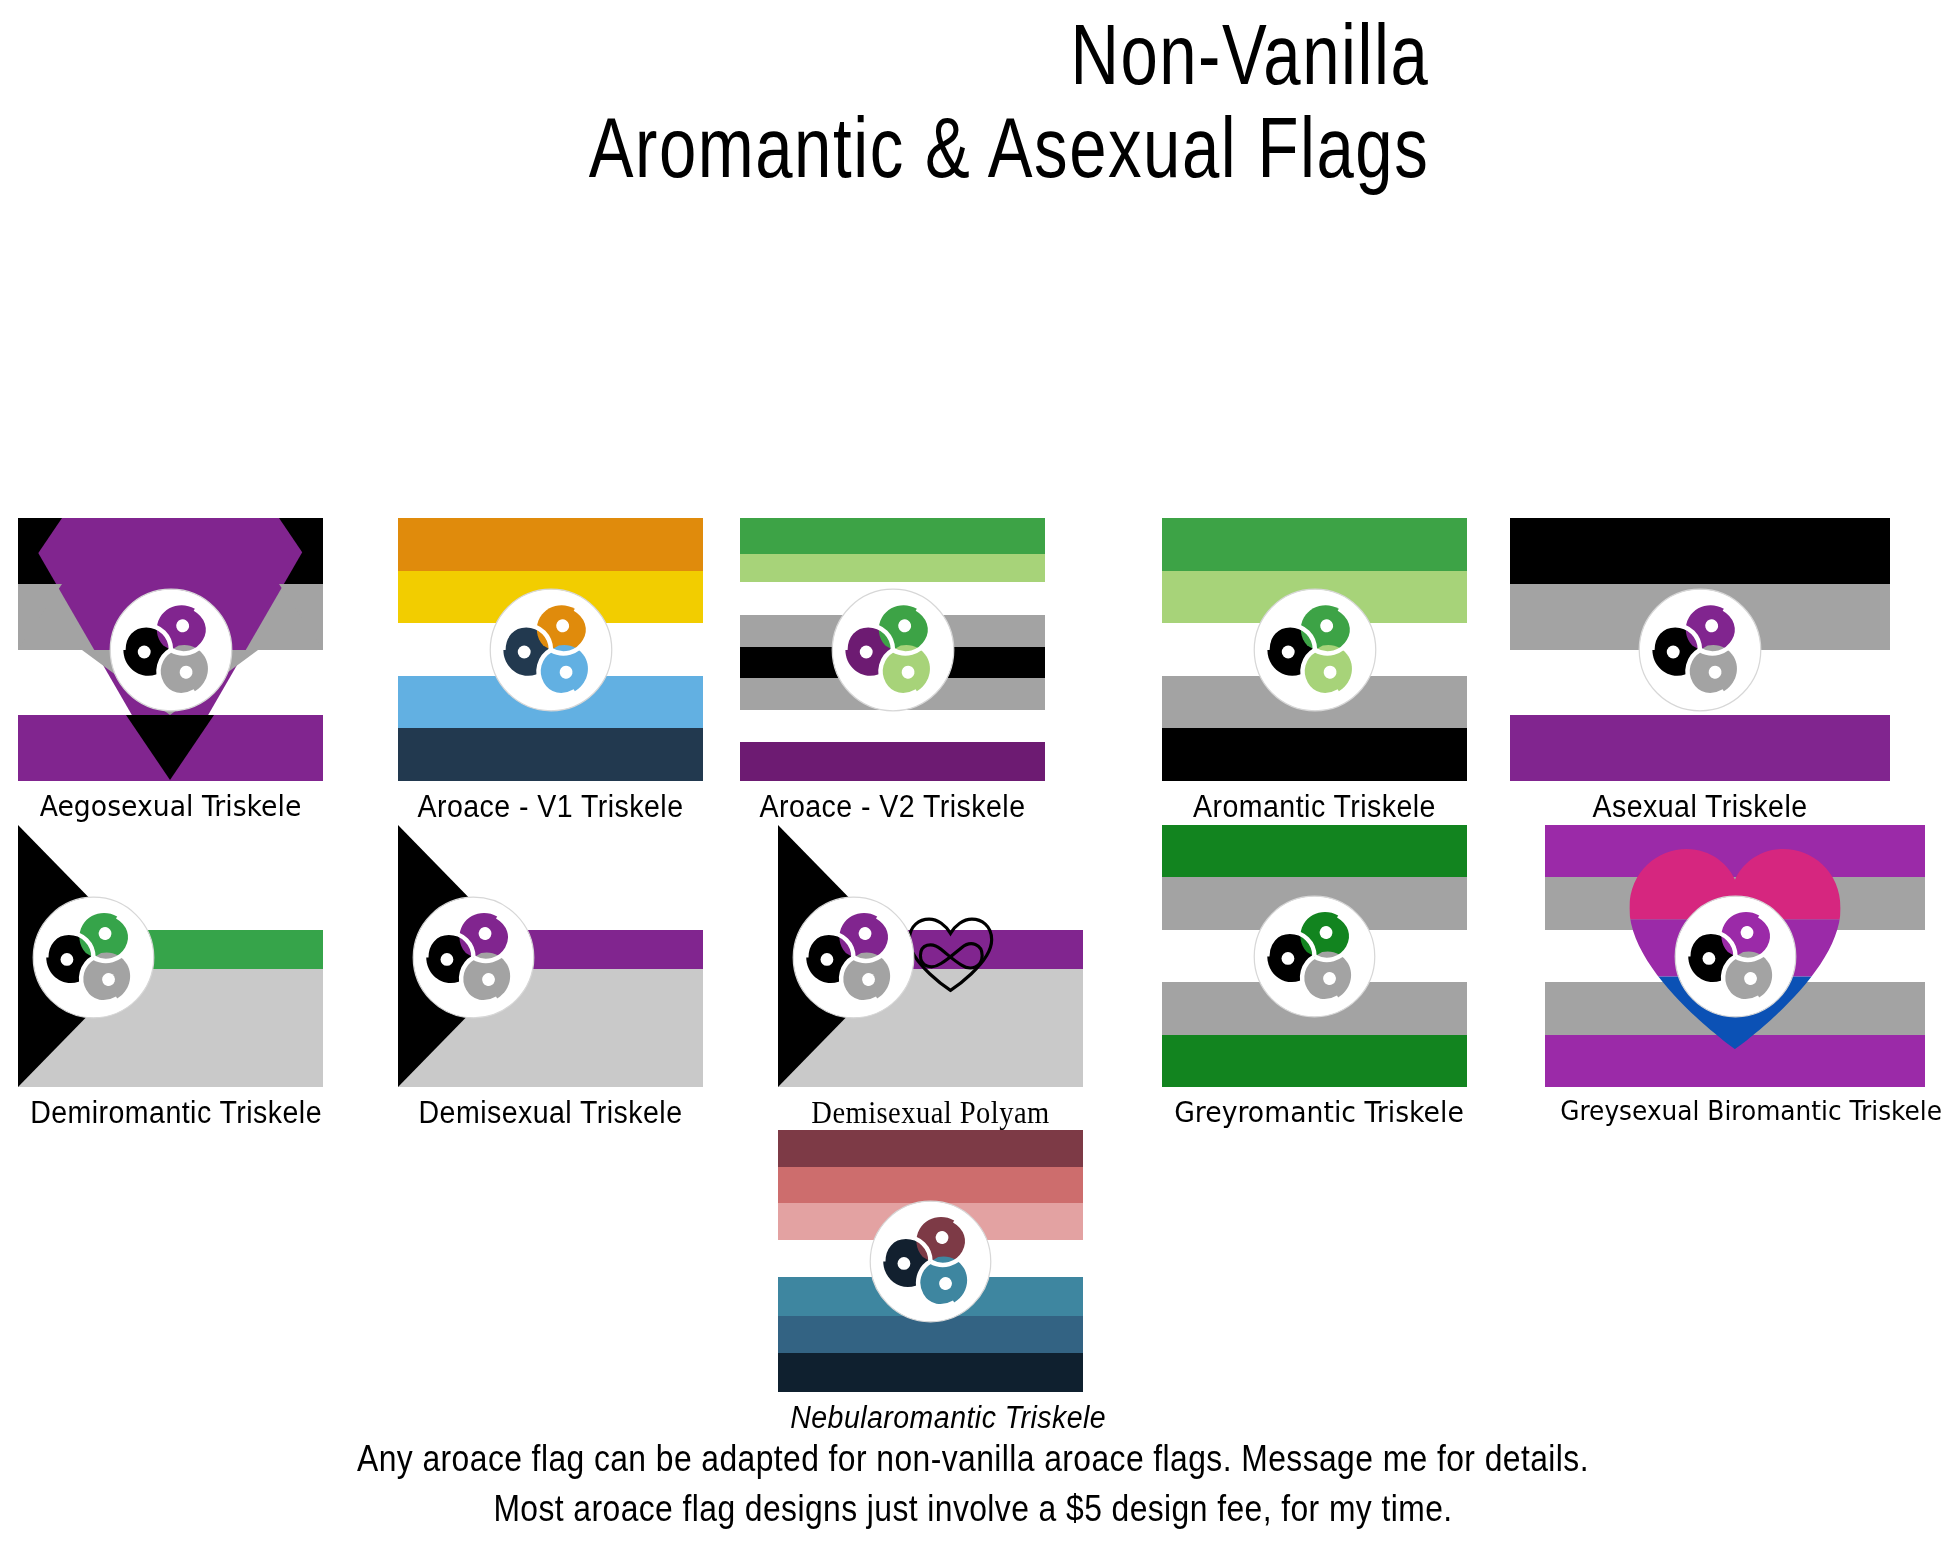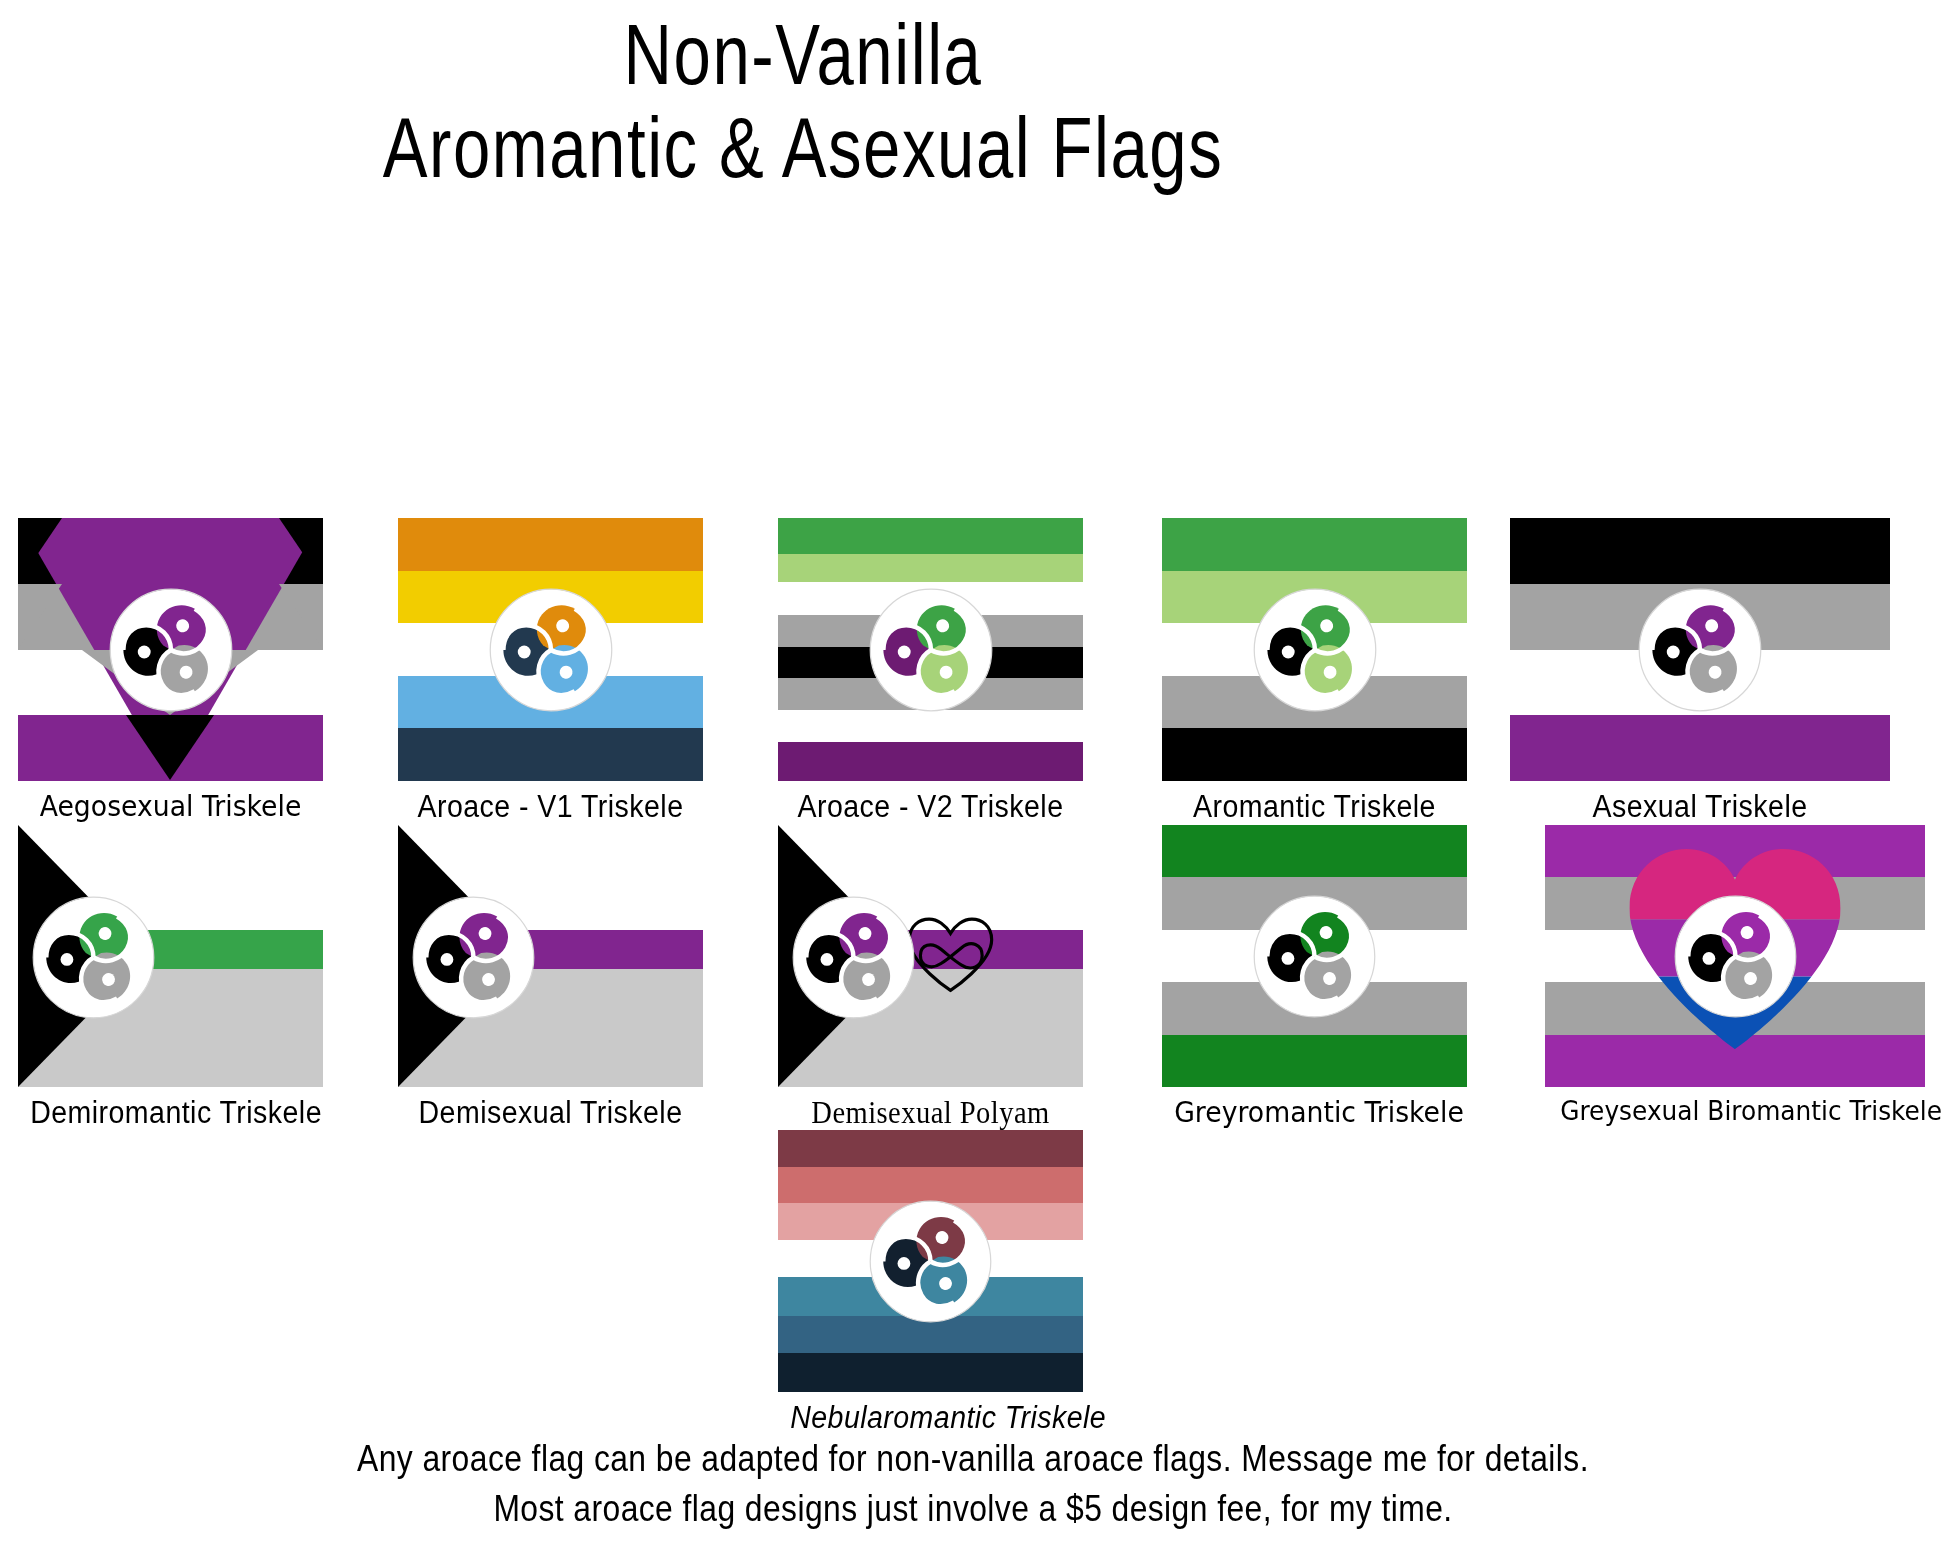--- a/index.html
+++ b/index.html
@@ -1,20 +1,20 @@
 <!DOCTYPE html>
 <html><head>
 <meta charset="utf-8">
 <style>
   html,body{margin:0;padding:0;background:#ffffff;}
   body{width:1946px;height:1562px;font-family:"Liberation Sans",sans-serif;color:#000;overflow:hidden;}
   .page{position:relative;width:1946px;height:1562px;background:#fff;}
 
   
-  .title-block{position:absolute;left:0;top:8px;width:1606px;text-align:center;}
+  .title-block{position:absolute;left:0;top:8px;width:1606px;text-align:right;}
   .title-line{font-family:"Liberation Sans",sans-serif;font-weight:400;
     font-size:86px;line-height:1.08;letter-spacing:2px;
     transform:scaleX(.78);transform-origin:center center;white-space:nowrap;}
   .title-line.l2{font-size:86px;}
 
   
   .grid{position:absolute;left:0;top:0;width:1946px;height:1562px;}
   .cell{position:absolute;}
   .flag{position:relative;overflow:hidden;background:#fff;}
   .caption{position:absolute;left:0;width:100%;text-align:center;
@@ -106,21 +106,21 @@
                   <circle cx="46" cy="104" r="13" fill="#ffffff"></circle>
                 </g>
               </g>
               <path d="M100,100 C100,72 78,50 50,50 C22,50 4,72 4,100" fill="none" stroke="#ffffff" stroke-width="9" transform="translate(100,100) scale(0.80) translate(-100,-100) rotate(0 100 100)"></path>
               <path d="M100,100 C100,72 78,50 50,50 C22,50 4,72 4,100" fill="none" stroke="#ffffff" stroke-width="9" transform="translate(100,100) scale(0.80) translate(-100,-100) rotate(120 100 100)"></path>
               <path d="M100,100 C100,72 78,50 50,50 C22,50 4,72 4,100" fill="none" stroke="#ffffff" stroke-width="9" transform="translate(100,100) scale(0.80) translate(-100,-100) rotate(240 100 100)"></path>
             </svg></div>
         </div>
         <div class="caption" style="top: 271px;">Aroace - V1 Triskele</div>
       </div>
-      <div class="cell" style="left: 778px; top: 518px; width: 305px;">
+      <div class="cell" style="left: 740px; top: 518px; width: 305px;">
         <div class="flag" style="width: 305px; height: 263px;">
           <div class="stripe" style="top: 0%; height: 13.8%; background: rgb(61, 163, 70);"></div>
           <div class="stripe" style="top: 13.5%; height: 11.3%; background: rgb(167, 211, 121);"></div>
           <div class="stripe" style="top: 24.5%; height: 12.8%; background: rgb(255, 255, 255);"></div>
           <div class="stripe" style="top: 37%; height: 12.3%; background: rgb(163, 163, 163);"></div>
           <div class="stripe" style="top: 49%; height: 12.3%; background: rgb(0, 0, 0);"></div>
           <div class="stripe" style="top: 61%; height: 12.3%; background: rgb(163, 163, 163);"></div>
           <div class="stripe" style="top: 73%; height: 12.3%; background: rgb(255, 255, 255);"></div>
           <div class="stripe" style="top: 85%; height: 15.3%; background: rgb(109, 27, 114);"></div>
           <div class="emblem" style="left: 91px; top: 70px; width: 124px; height: 124px;"><svg viewBox="0 0 200 200" width="124" height="124">

